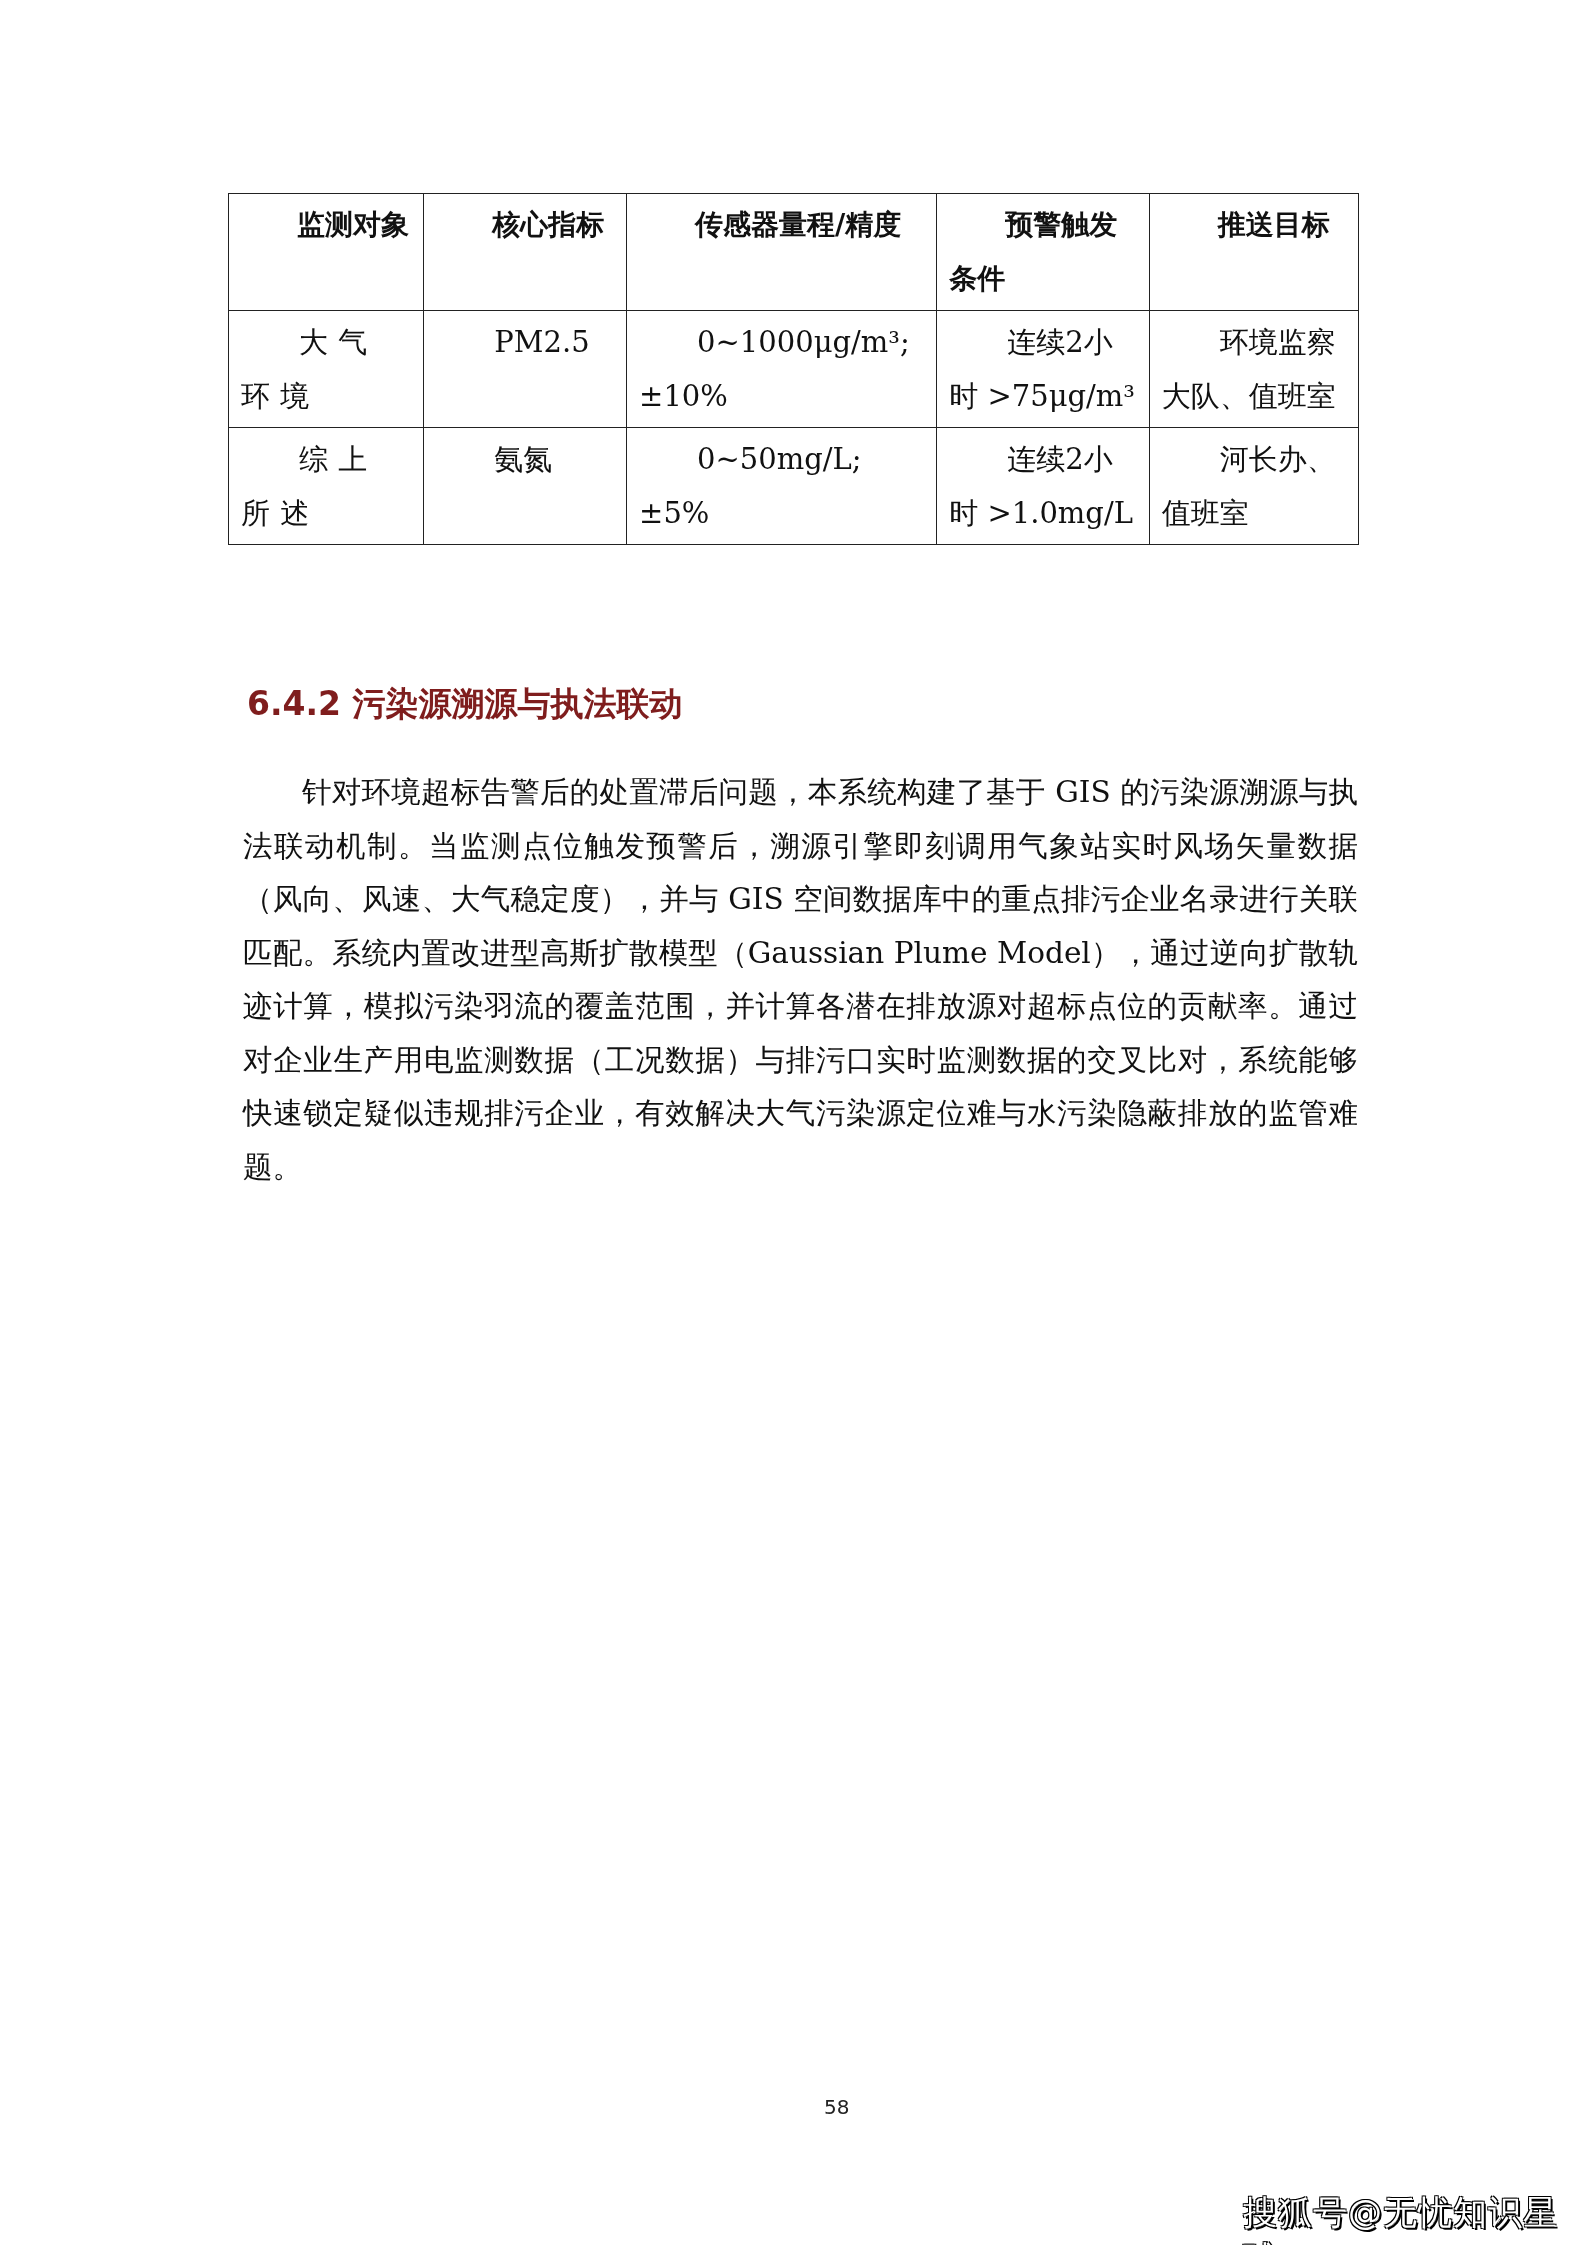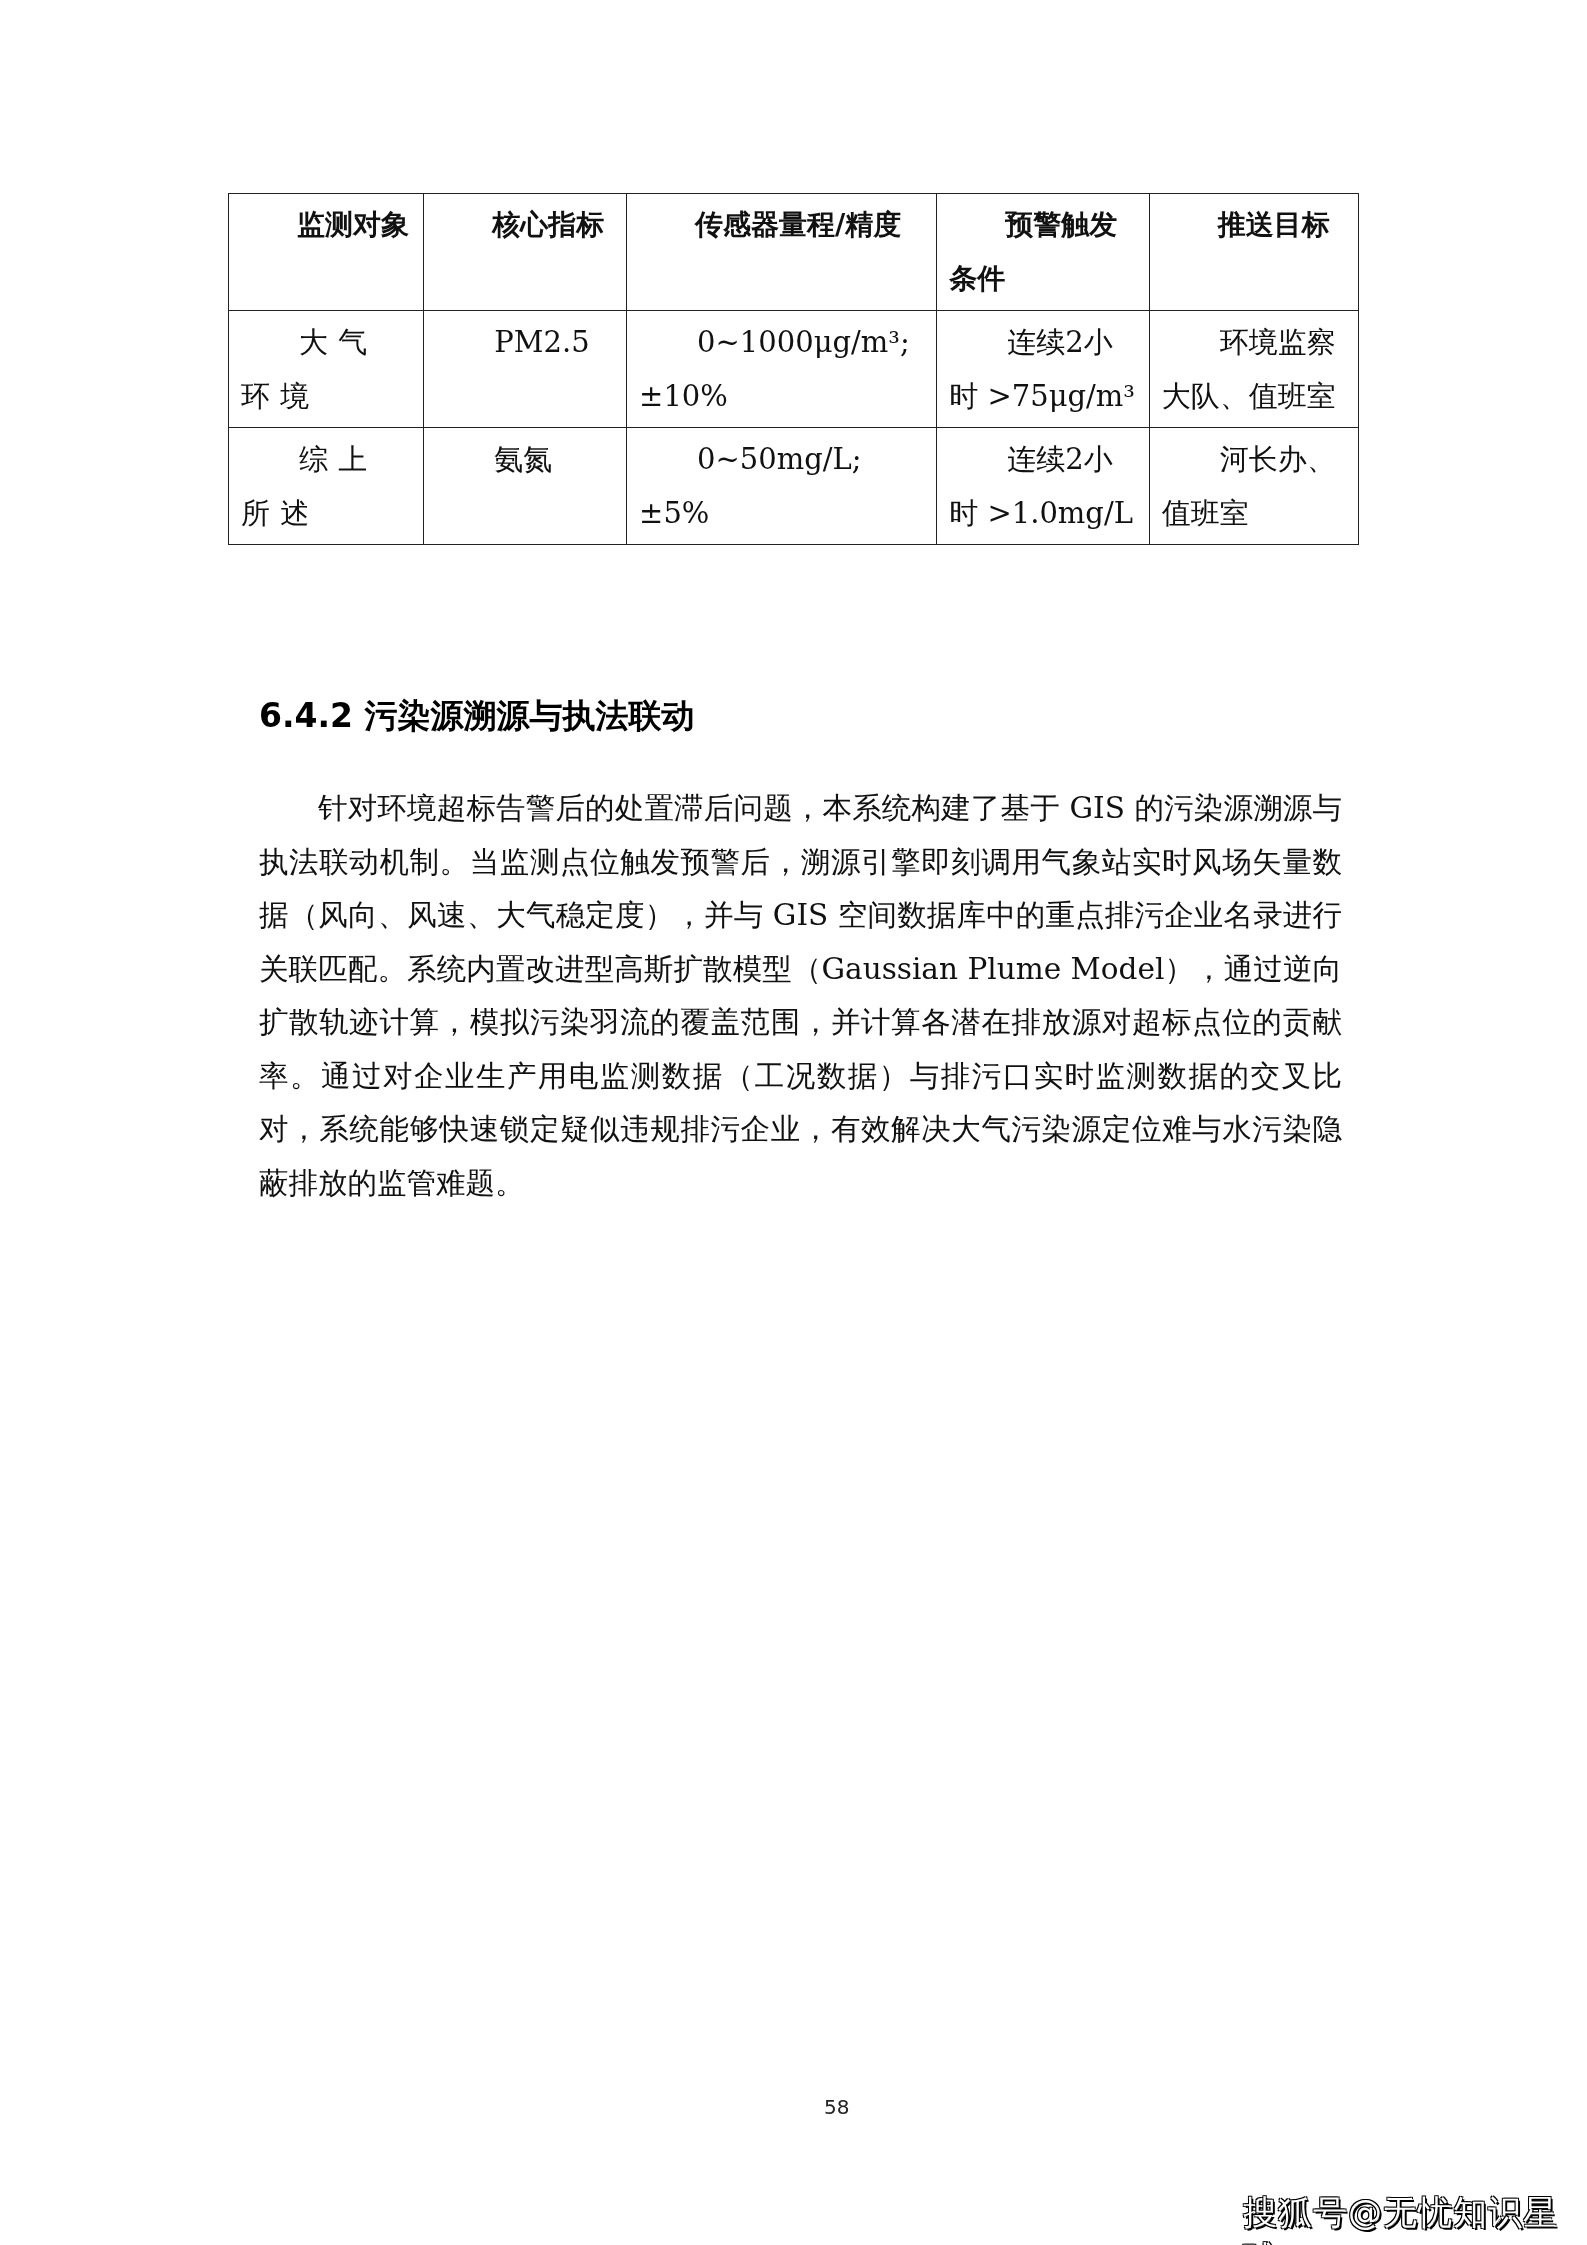--- a/index.html
+++ b/index.html
@@ -9,26 +9,26 @@
 
   table.spec { position: absolute; left: 228px; top: 193px; width: 1131px;
                border-collapse: collapse; table-layout: fixed; font-size: 29px; line-height: 54px; }
   table.spec td, table.spec th { border: 1.5px solid #222; vertical-align: top; padding: 4px 12px 4px 12px;
                text-align: left; font-weight: normal; word-break: break-all; }
   table.spec th { font-weight: bold; font-family: "DejaVu Sans", "Liberation Sans", sans-serif; font-size: 28px; }
   .indent { text-indent: 2em; }
   .col1 { width: 182px; } .col2 { width: 189px; } .col3 { width: 289px; } .col4 { width: 198px; } .col5 { width: 195px; }
   .spaced { letter-spacing: 0.35em; }
 
-  h3.section { position: absolute; left: 243px; top: 678px; margin: 16px;
-               font-family: "DejaVu Sans", "Liberation Sans", sans-serif; font-weight: bold; font-size: 33px; color: #000000; }
+  h3.section { position: absolute; left: 243px; top: 678px; margin: 4px;
+               font-family: "DejaVu Sans", "Liberation Sans", sans-serif; font-weight: bold; font-size: 33px; color: #7f1d1d; }
 
   .body-text { position: absolute; left: 243px; width: 1115px; top: 766px;
                font-size: 29.5px; line-height: 53.5px; text-align: justify; }
-  .body-text p { margin: 16px; text-indent: 2em; }
+  .body-text p { margin: 0; text-indent: 2em; }
 
   .page-number { position: absolute; left: 808px; top: 2095px; font-size: 20px;
                  font-family: "DejaVu Sans", "Liberation Sans", sans-serif; color: #222; margin-left: 16px; }
   .watermark { position: absolute; left: 1243px; top: 2190px; font-size: 34px; color: #ffffff;
                font-family: "DejaVu Sans", "Liberation Sans", sans-serif; letter-spacing: 1px;
                text-shadow: 2px 2px 0 #000, -1px -1px 0 #000, 1px -1px 0 #000, -1px 1px 0 #000; }
 </style>
 </head>
 <body>
 

